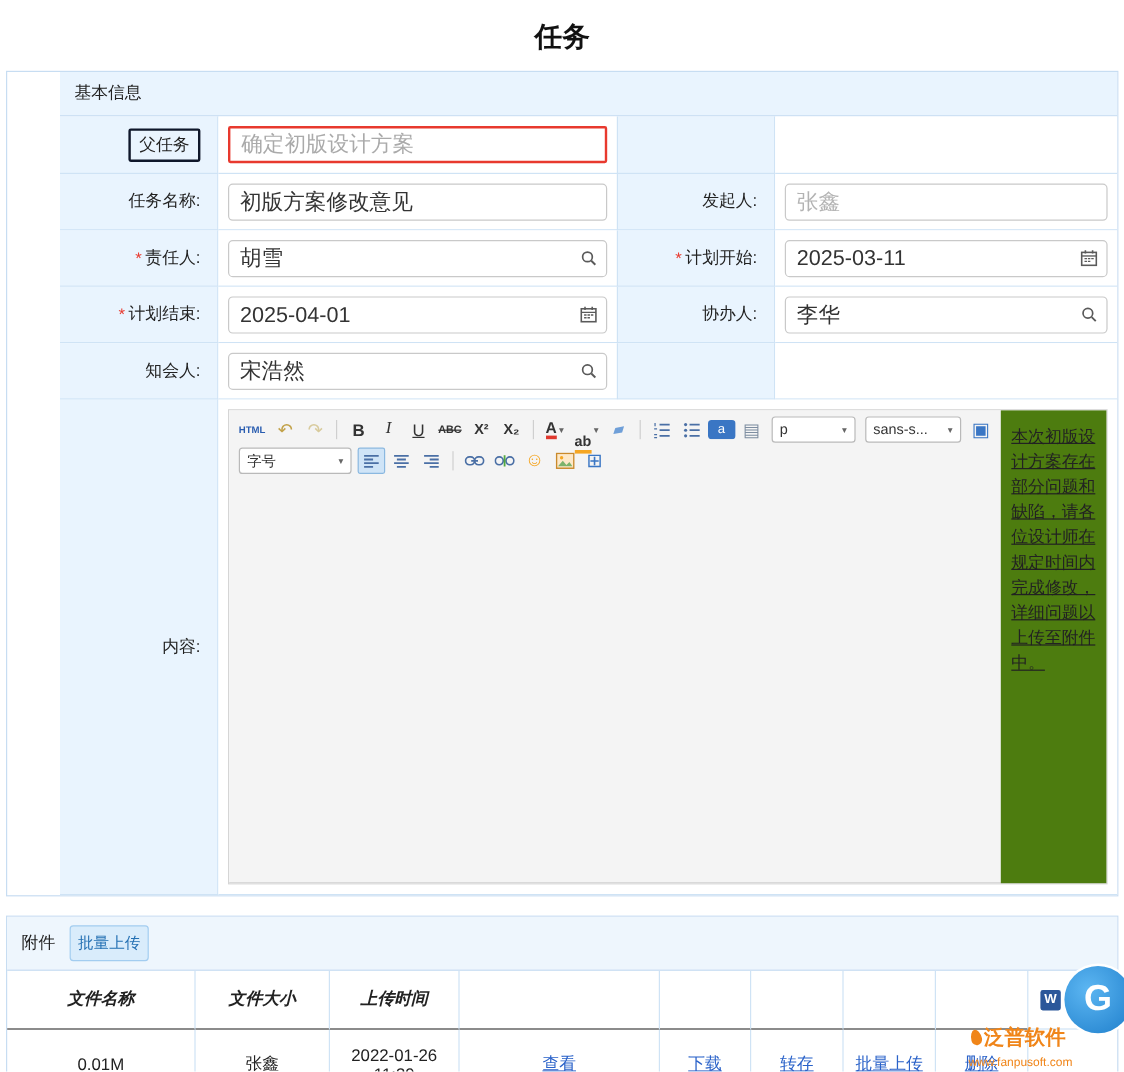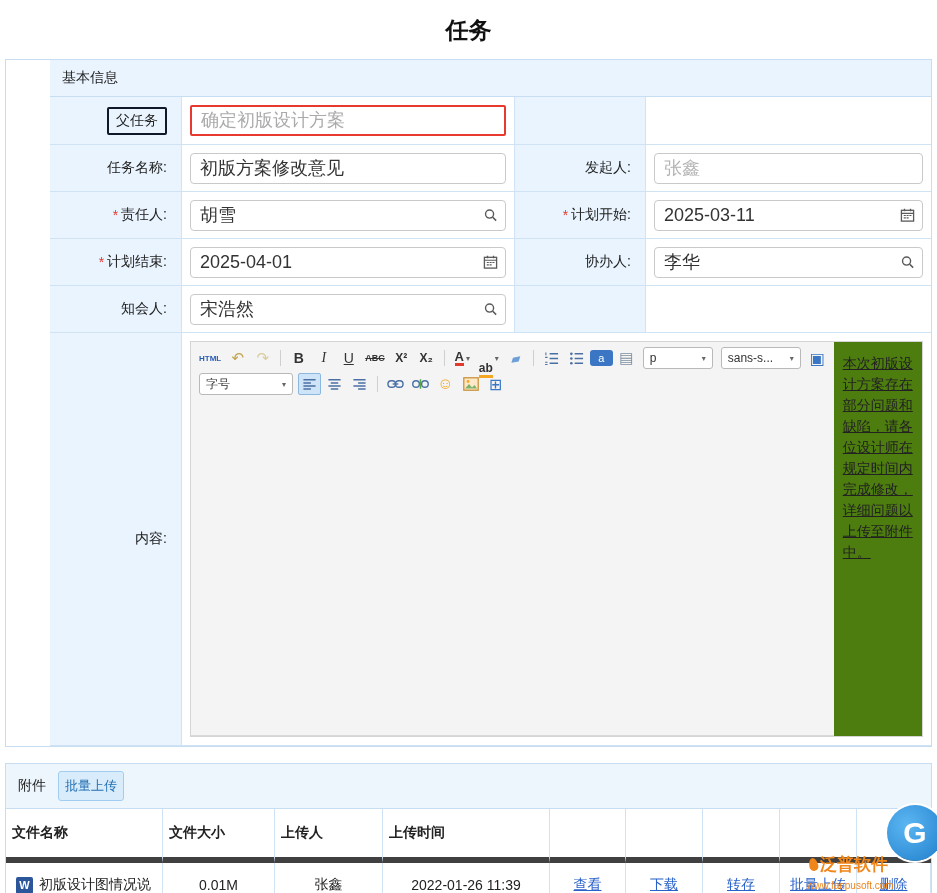--- a/index.html
+++ b/index.html
@@ -72,22 +72,22 @@
 
   
   .attach-panel { margin:16px 5px 0; border:1px solid #c7ddf2; }
   .attach-header { display:flex; align-items:center; gap:12px; padding:7px 12px;
                    background:#eef6fd; border-bottom:1px solid #c7ddf2; }
   .attach-title { font-size:14px; color:#222; }
   .batch-btn { background:#d9ecfb; border:1px solid #a3cdf0; color:#2470b3; font-size:13px;
                padding:5px 6px; border-radius:3px; cursor:pointer;
                font-family:"Liberation Sans","DejaVu Sans",sans-serif; }
   .attach-grid { display:grid; grid-template-columns:157px 112px 108px 167px 76px 77px 77px 77px 1fr; }
-  .th { font-weight:bold; font-size:14px; text-align:left; padding:15px 6px;
-        border-right:1px solid #cfe3f5; border-bottom:6px solid #404040; }
+  .th { font-weight:bold; font-size:14px; text-align:center; padding:15px 6px;
+        border-right:1px solid #cfe3f5; border-bottom:1px solid #404040;font-style:italic; }
   .th:nth-child(9) { border-right:none; }
   .td { font-size:14px; text-align:center; padding:13px 6px; border-right:1px solid #cfe3f5;
         border-bottom:1px solid #cfe3f5; display:flex; align-items:center; justify-content:center; }
   .td.name { justify-content:flex-start; padding-left:10px; gap:6px; white-space:nowrap; overflow:hidden; }
   .td:nth-child(9) { border-right:none; }
   .word-icon { width:17px; height:17px; background:#2b579a; color:#fff; font-weight:bold; font-size:11px;
                display:inline-flex; align-items:center; justify-content:center; border-radius:2px; flex:0 0 auto; }
   a.act { color:#2a62c9; text-decoration:underline; font-size:14px; cursor:pointer; }
 
   
@@ -334,21 +334,20 @@
 </div>
 
 <div class="attach-panel">
   <div class="attach-header">
     <span class="attach-title">附件</span>
     <button class="batch-btn">批量上传</button>
   </div>
   <div class="attach-grid">
     <div class="th">文件名称</div>
     <div class="th">文件大小</div>
-    <div class="th">上传人</div>
     <div class="th">上传时间</div>
     <div class="th"></div>
     <div class="th"></div>
     <div class="th"></div>
     <div class="th"></div>
     <div class="th"></div>
 
     <div class="td name">
       <span class="word-icon">W</span>
       <span>初版设计图情况说</span>

